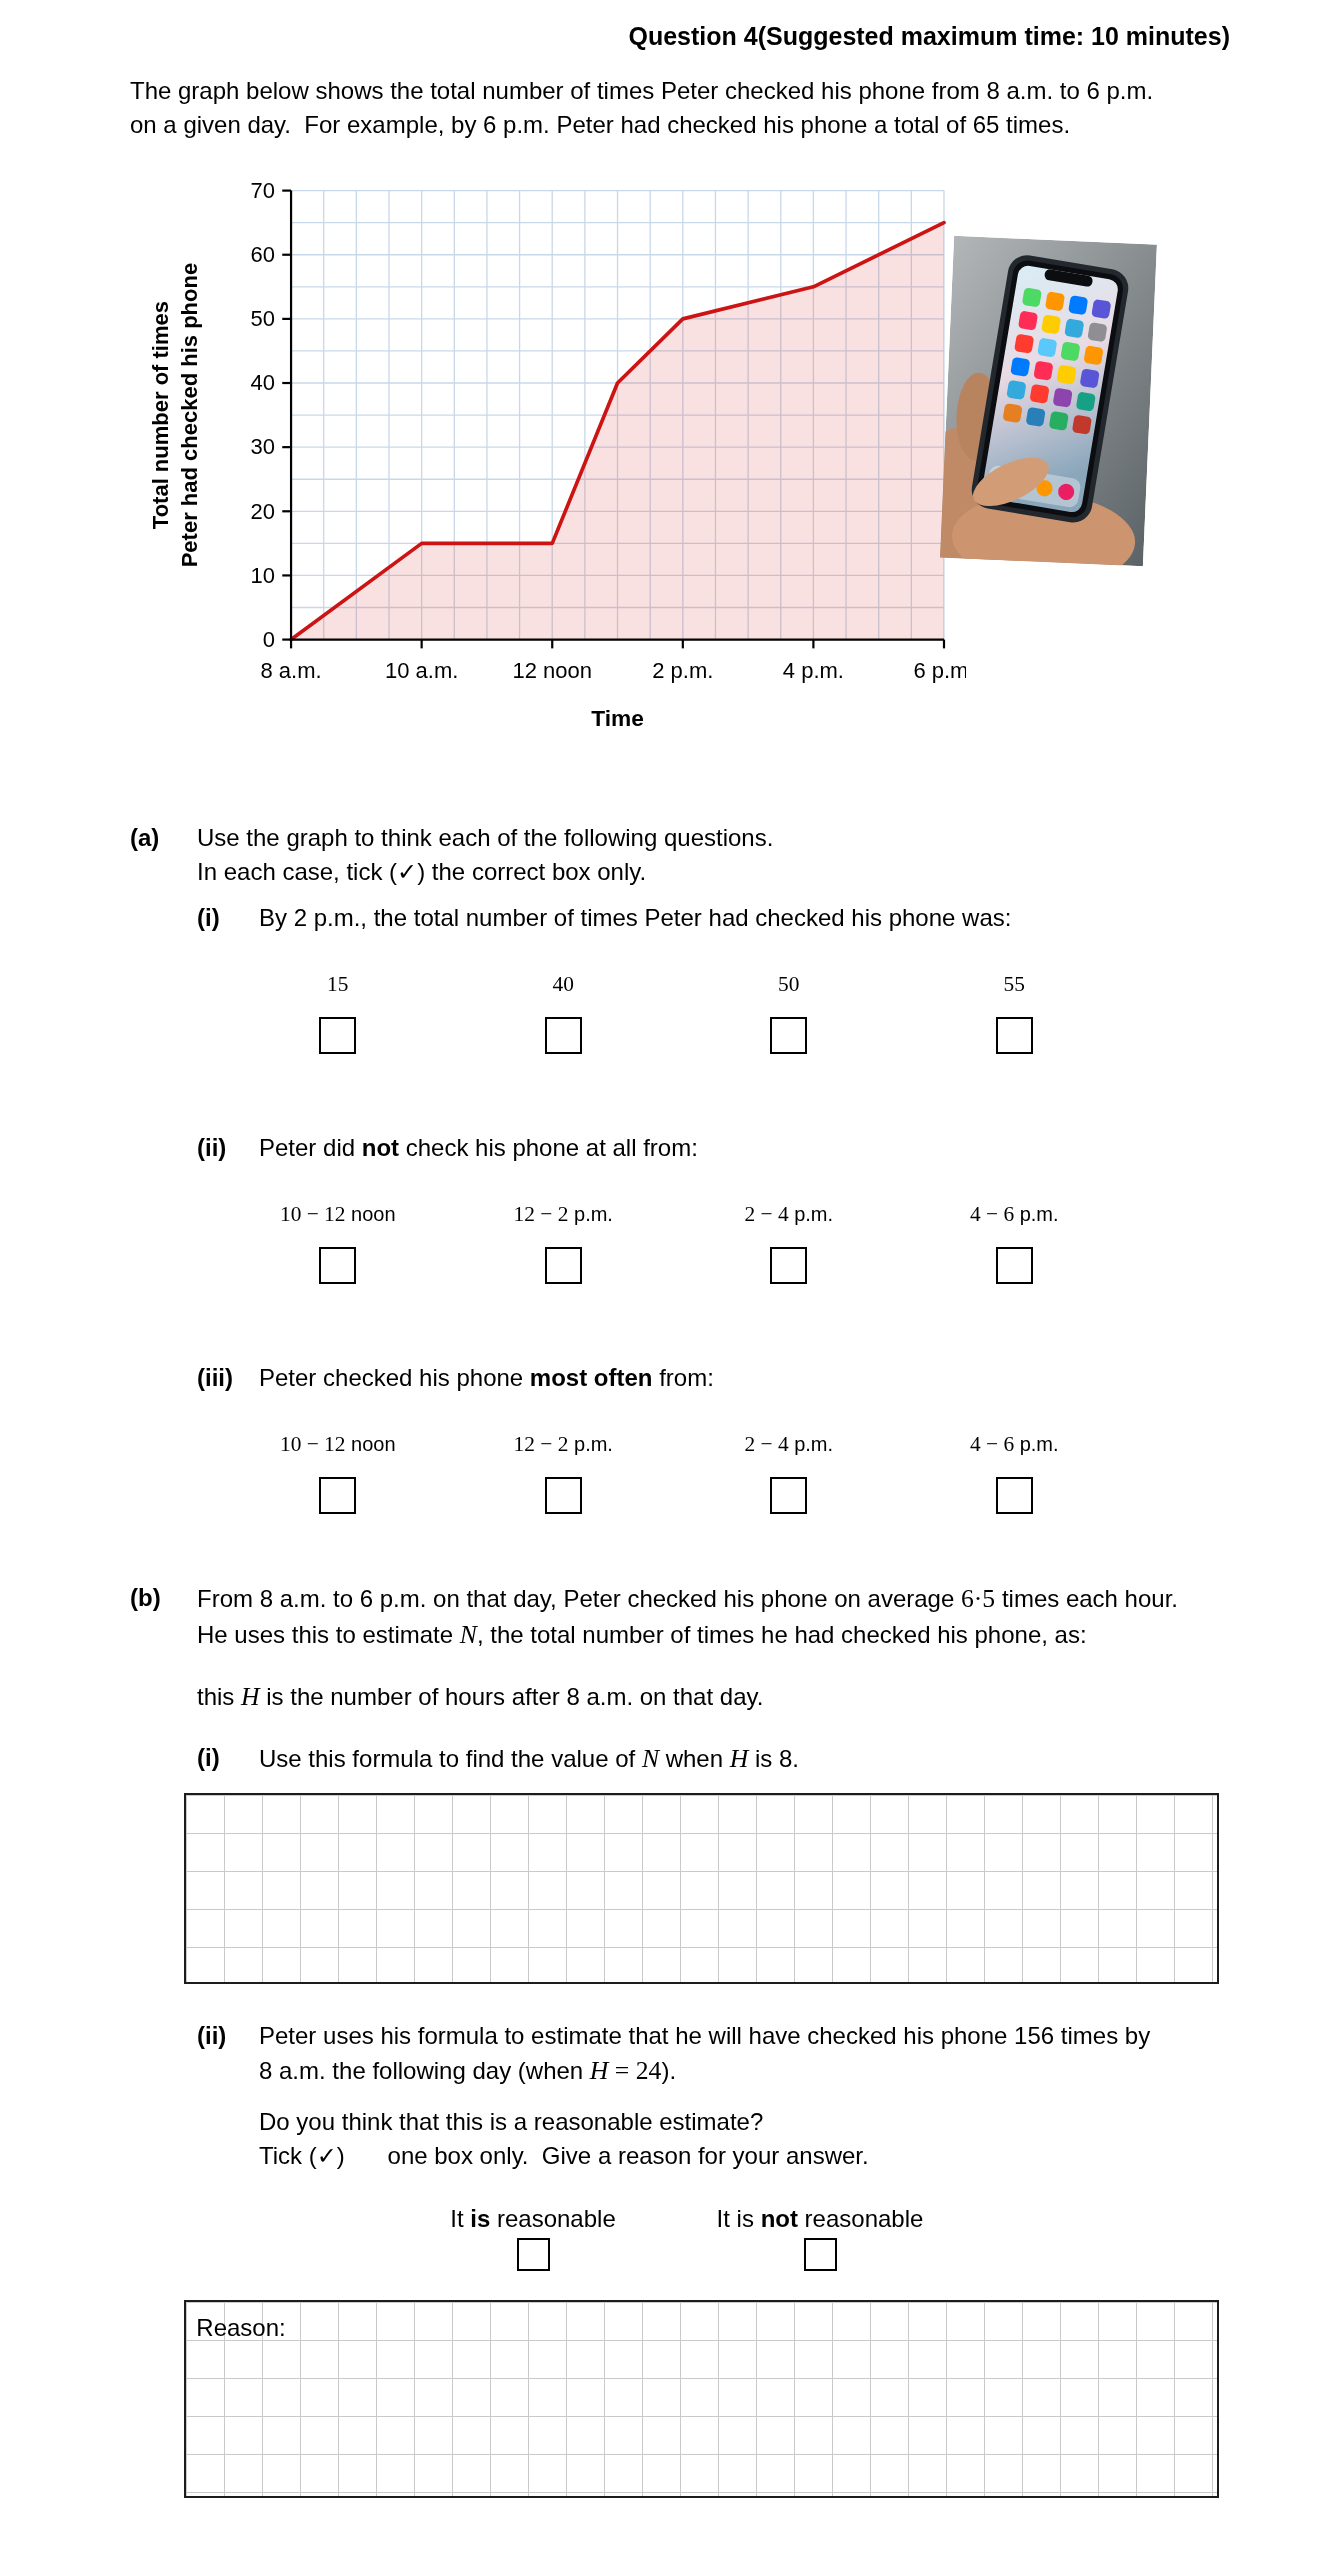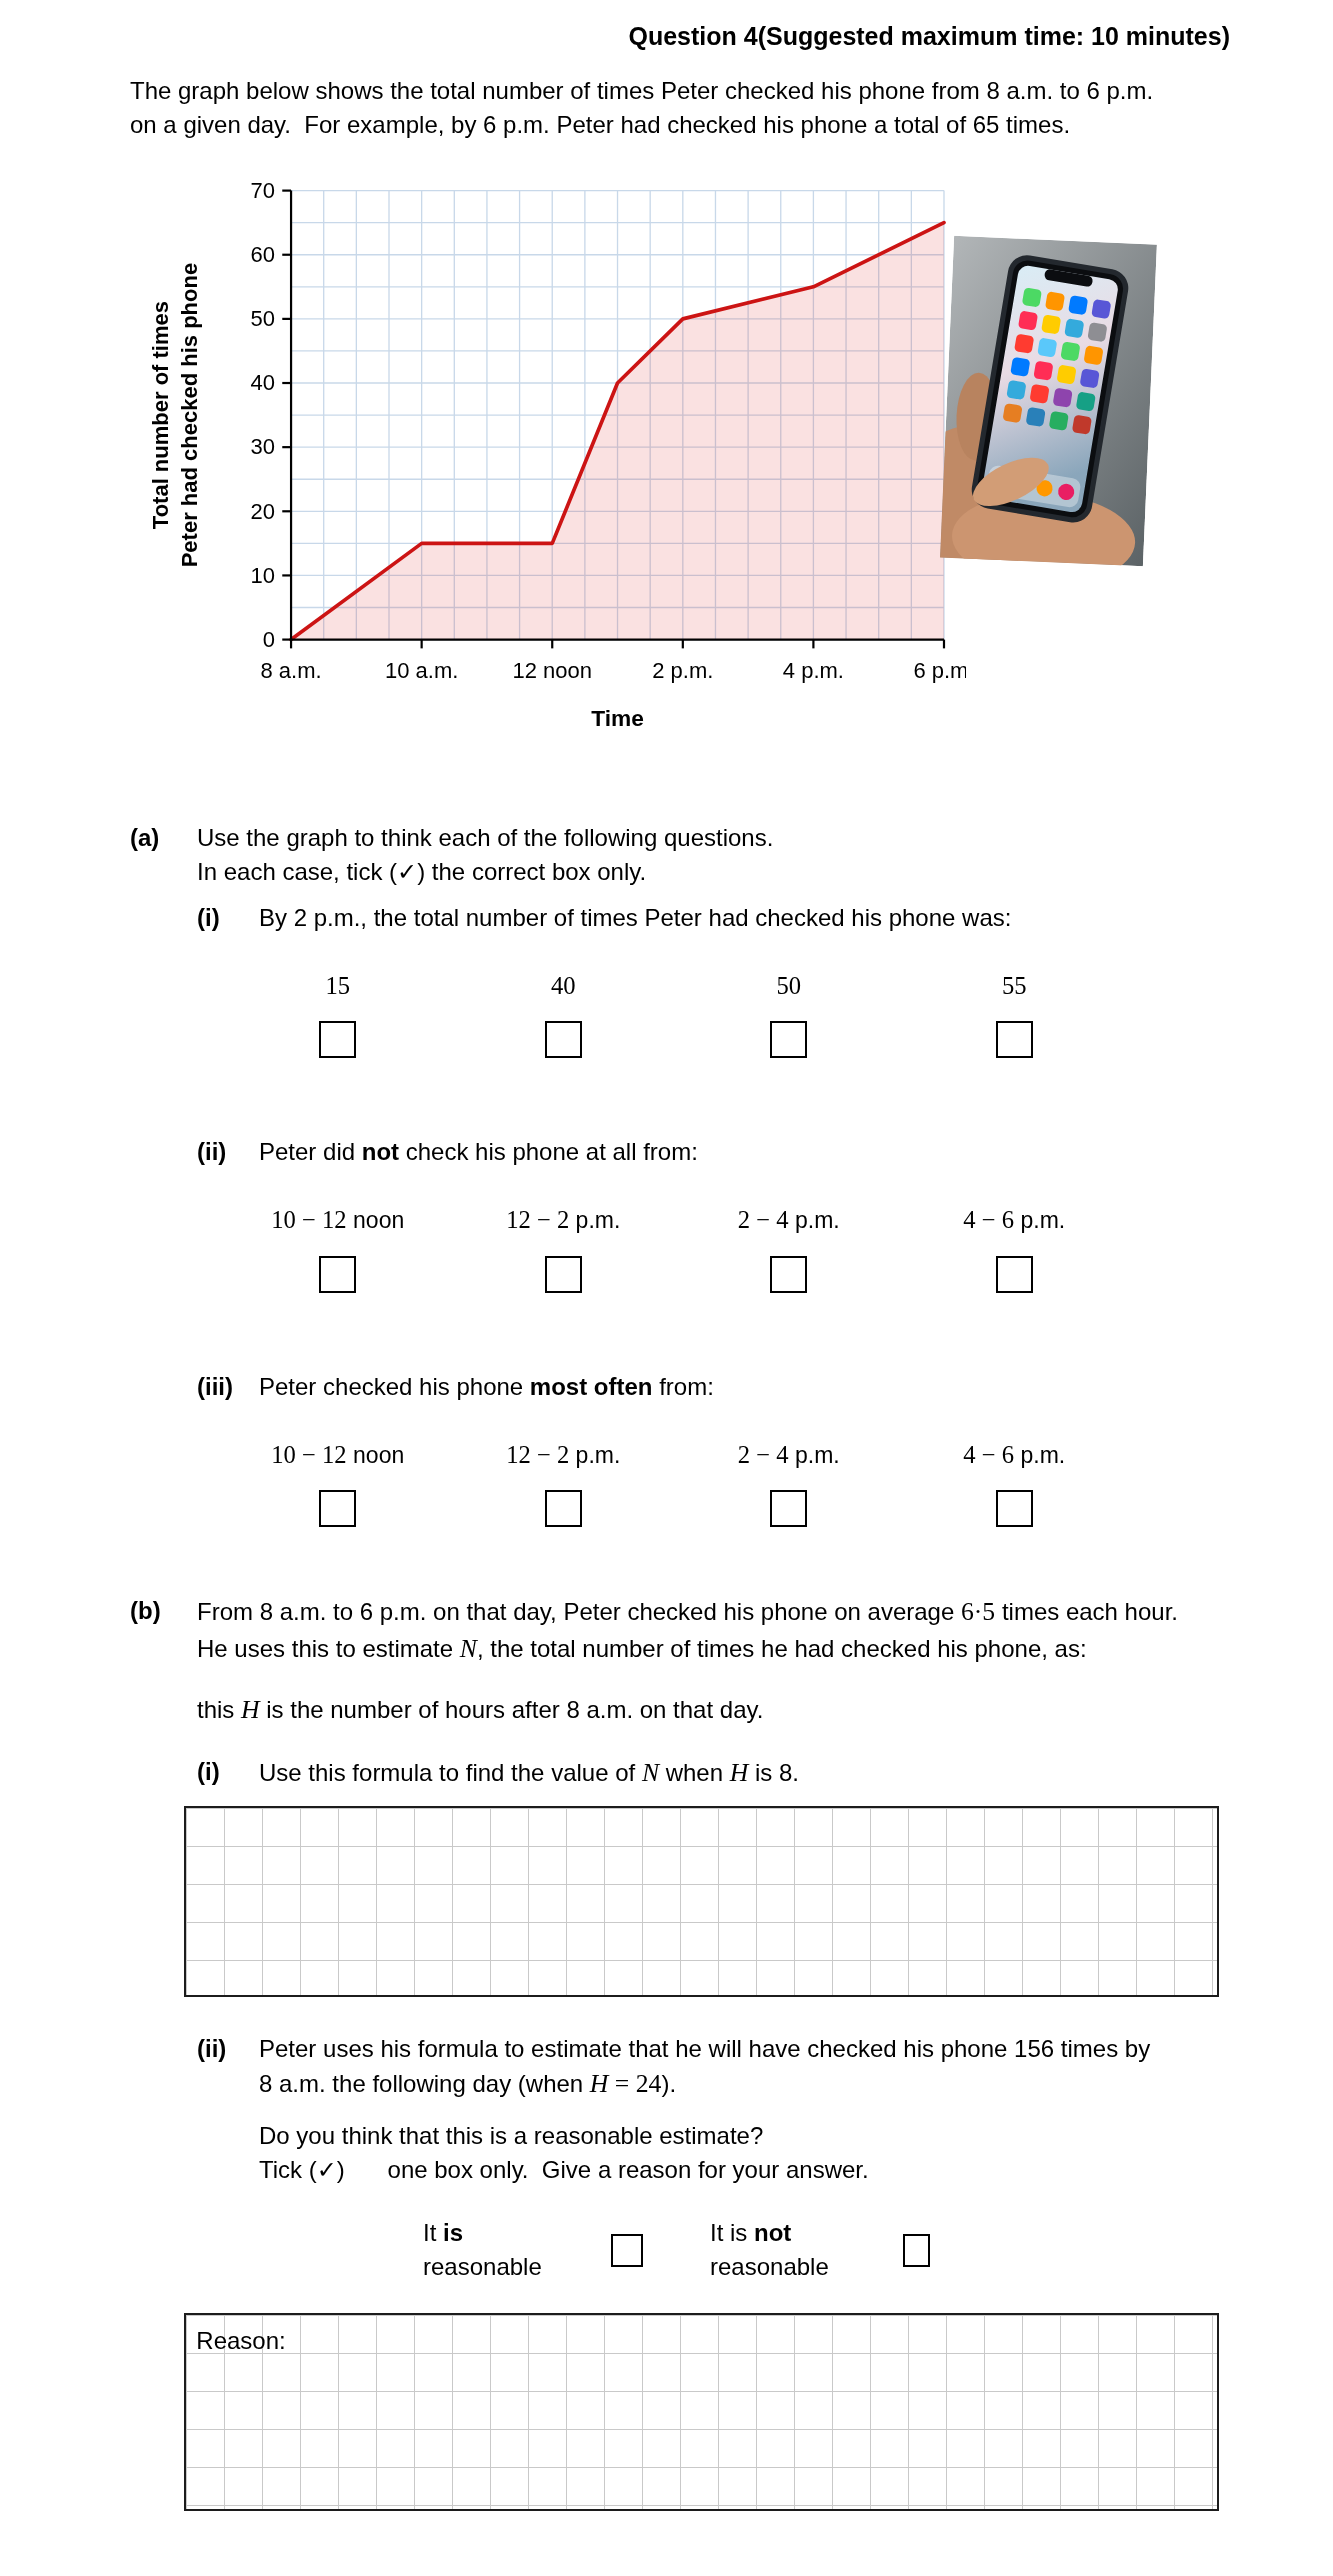--- a/index.html
+++ b/index.html
@@ -27,41 +27,41 @@
   .part-b{margin-top:67px}
   .q-first{margin-top:11.7px}
   .q-gap{margin-top:77px}
   .q-gap-sm{margin-top:35px}
   .q-b1{margin-top:26.4px}
 
   .mt{font-family:"Liberation Serif",serif;font-size:1.07em}
 
   .opts{margin-left:95px;width:902px;display:grid;grid-template-columns:repeat(4,1fr);justify-items:center;margin-top:34px}
   .opt{display:flex;flex-direction:column;align-items:center;gap:17.6px}
-  .opt-label{font-size:23px;white-space:pre}
+  .opt-label{font-size:20px;white-space:pre}
   .cb{width:37px;height:37px;border:2.2px solid #000;background:#fff;display:inline-block;box-sizing:border-box}
   .cb.small{width:33px;height:33px}
 
   .formula{text-align:center;margin-top:29px;font-size:26px}
   .where{margin-top:25px}
 
   .gridbox{
     position:relative;margin-left:54px;width:1035px;box-sizing:border-box;border:2.9px solid #1c1c1c;
     background-color:#fff;
     background-image:linear-gradient(to right,#c9c9c9 1.1px,transparent 1.1px),
                      linear-gradient(to bottom,#c9c9c9 1.1px,transparent 1.1px);
     background-size:38px 38px;
   }
   .work{height:191px;margin-top:14.7px}
   .reason{height:198px;margin-top:29px}
   .reason-label{position:absolute;top:8.8px;left:10.3px;background:transparent}
 
   .sub-line{margin-top:16px}
   .tickrow{display:flex;margin-left:293px;gap:67px;margin-top:29px}
-  .tick-opt{width:220px;display:flex;flex-direction:row;align-items:center;gap:28px}
+  .tick-opt{width:220px;display:flex;flex-direction:column;align-items:center;gap:2px}
 </style>
 </head>
 <body>
 
 <div class="page">
 
   <header class="hdr">
     <div>Question 4</div>
     <div>(Suggested maximum time: 10 minutes)</div>
   </header>

